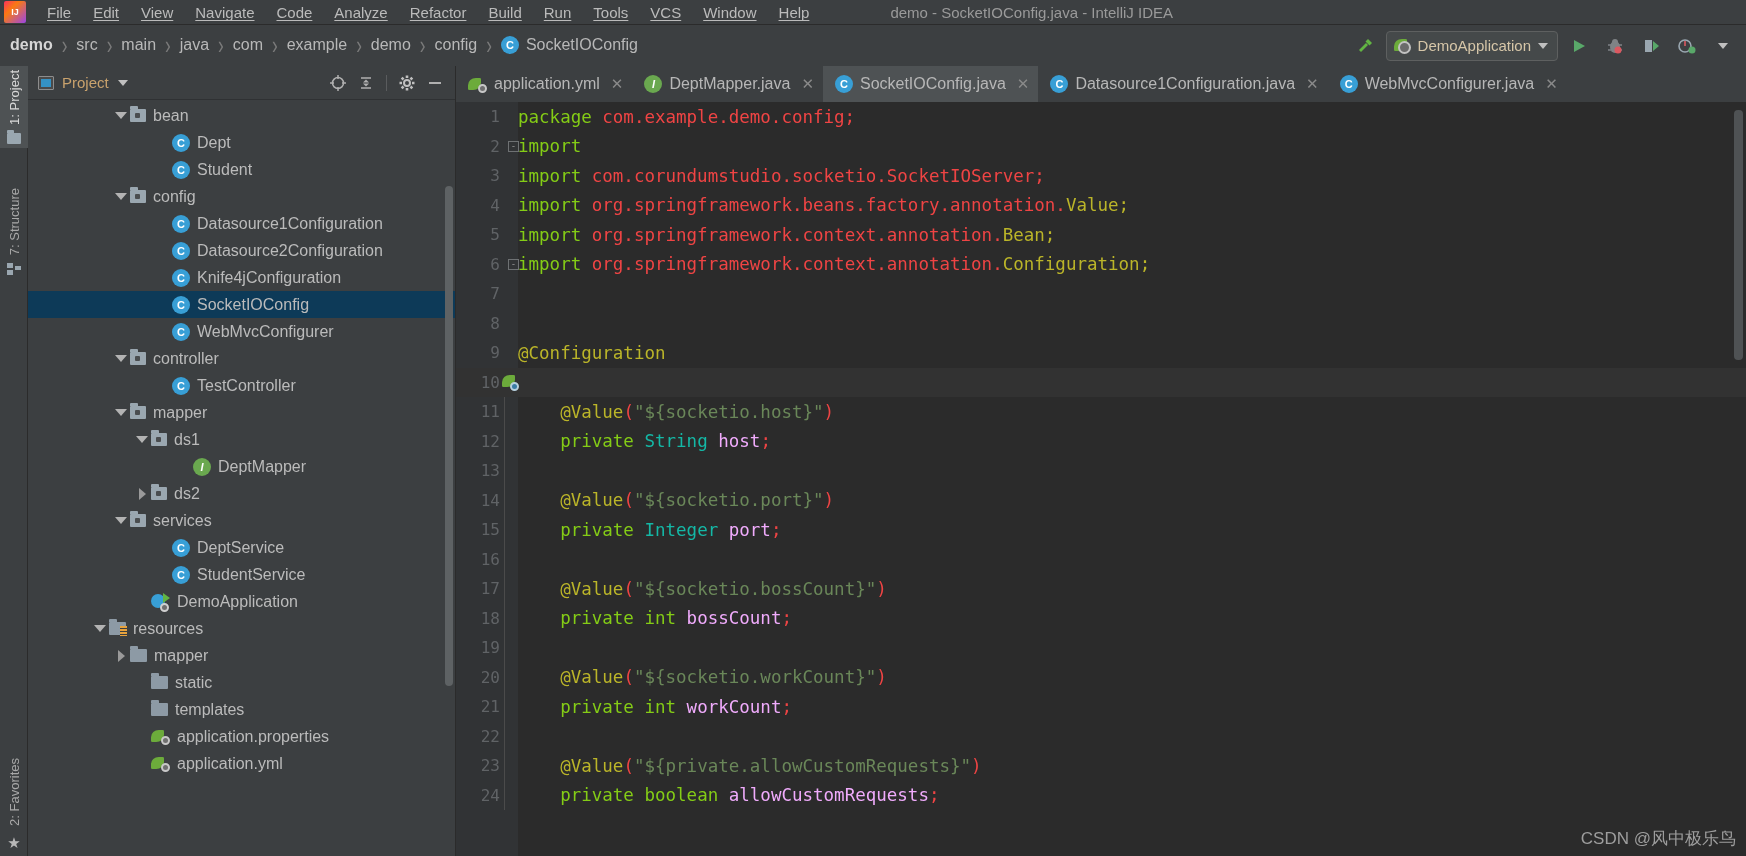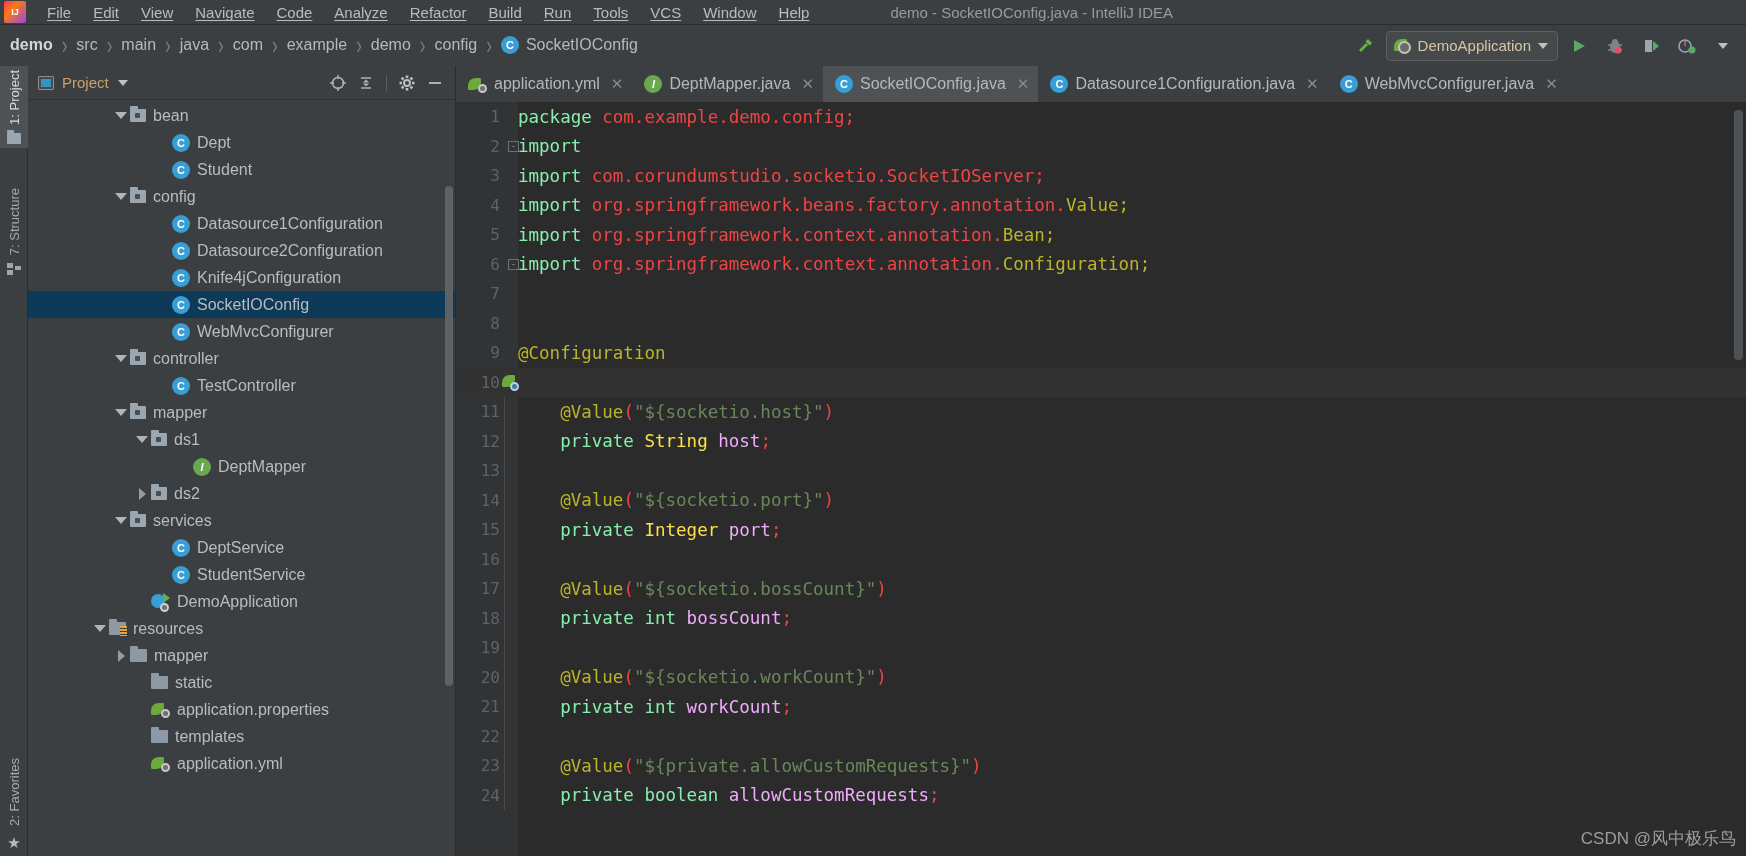--- a/index.html
+++ b/index.html
@@ -211,25 +211,25 @@
     text-align:center; background:#313335;
   }
   .springbean { width:17px;height:16px;position:relative;}
   .springbean .lf{position:absolute;left:0;top:1px;width:13px;height:12px;background:#6cab3b;border-radius:60% 10% 60% 10%;}
   .springbean .cr{position:absolute;right:-1px;bottom:-1px;width:9px;height:9px;border:2px solid #b7d0de;border-radius:50%;background:#3a7ca5;}
   .indentguide {
     position:absolute; left:-14px; top:0; bottom:0; width:1px; background:#4b4b4b;
   }
 
   
-  .kw   { color:#86efac; }
+  .kw   { color:#84cc16; }
   .anno { color:#bbb529; }
   .str  { color:#6a8759; }
   .fld  { color:#f0abfc; }
-  .type { color:#fde047; }
+  .type { color:#14b8a6; }
   .plain{ color:#ef4444; }
   .clsname { color:#a9b7c6; background:#3b514d; }
   .squig {
     text-decoration-style: wavy;
     text-decoration-color: #6a8759; text-underline-offset: 3px;
     text-decoration-thickness: 1px;
   }
   .caretline { position:absolute; left:-62px; right:0; top:0; bottom:0; background:#323232; }
 
   .ed-scroll {
@@ -555,31 +555,31 @@
         </div>
         <div class="trow">
           <span style="width:105px;flex:none"></span>
           <span class="twist"></span>
           <span class="plainfolder"></span>
           <span>static</span>
         </div>
         <div class="trow">
           <span style="width:105px;flex:none"></span>
           <span class="twist"></span>
+          <span class="plainfolder"></span>
+          <span>templates</span>
+        </div>
+        <div class="trow">
+          <span style="width:105px;flex:none"></span>
+          <span class="twist"></span>
           <span class="yml-ico">
             <i class="leaf"></i>
             <i class="gr"></i>
           </span>
           <span>application.properties</span>
-        </div>
-        <div class="trow">
-          <span style="width:105px;flex:none"></span>
-          <span class="twist"></span>
-          <span class="plainfolder"></span>
-          <span>templates</span>
         </div>
         <div class="trow">
           <span style="width:105px;flex:none"></span>
           <span class="twist"></span>
           <span class="yml-ico">
             <i class="leaf"></i>
             <i class="gr"></i>
           </span>
           <span>application.yml</span>
         </div>

